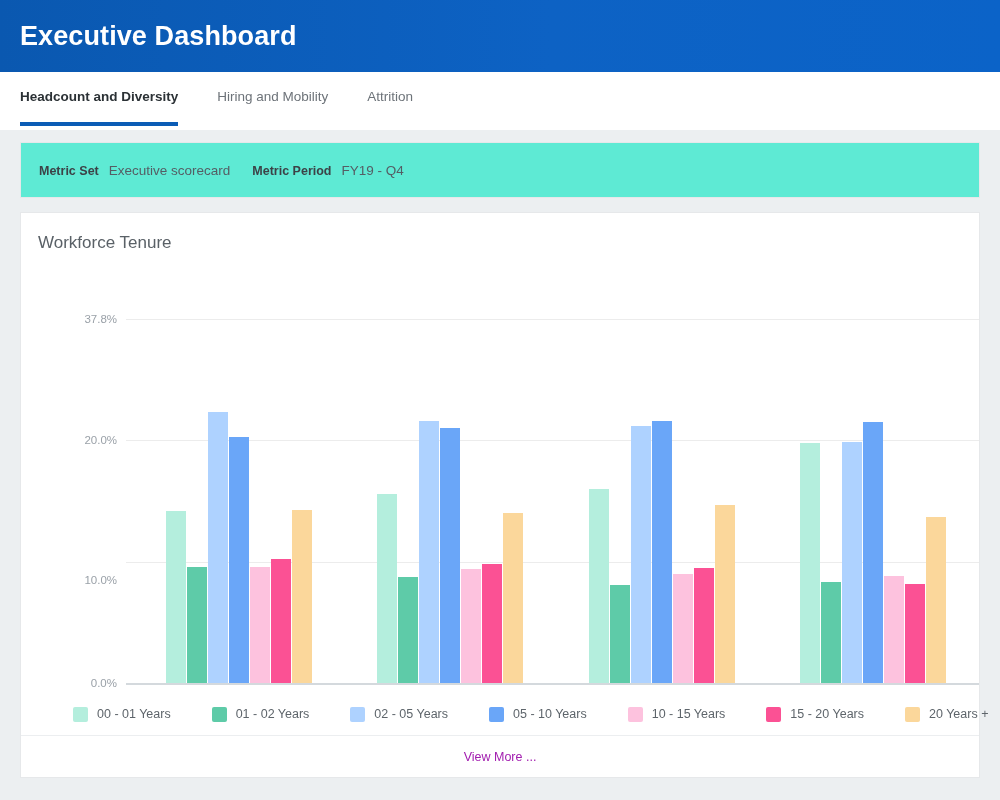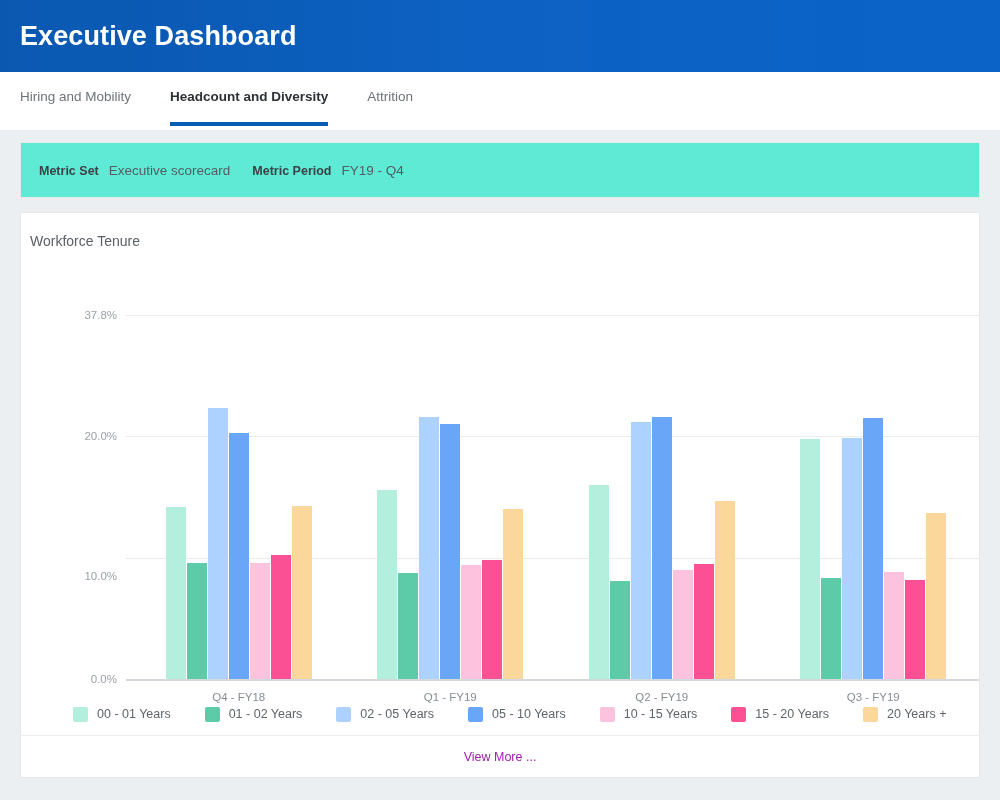--- a/index.html
+++ b/index.html
@@ -72,22 +72,22 @@
 
   
   .chart-card {
     margin: 14px 20px 0 20px;
     background: #ffffff;
     border: 1px solid #e6e8ea;
     height: 566px;
     display: flex; flex-direction: column;
   }
   .chart-title {
-    font-size: 14px; color: #5a6167;
-    padding: 20px 0 0 9px;
+    font-size: 17px; color: #5a6167;
+    padding: 20px 0 0 17px;
   }
 
   .plot-wrap { position: relative; flex: 1 1 auto; }
 
   
   .grid-line {
     position: absolute; left: 105px; right: 0; height: 1px;
     background: #ececec;
   }
   .grid-line.base { background: #d4d9dd; height: 2px; }
@@ -116,21 +116,21 @@
   .x-labels > div {
     flex: 1 1 0; text-align: center;
     font-size: 11.5px; color: #868d94;
   }
 
   
   .legend {
     display: flex; align-items: center;
     padding: 0 0 0 52px;
     height: 42px;
-    gap: 8px;
+    gap: 15px;
   }
   .legend-item {
     display: flex; align-items: center;
     margin-right: 26px;
     cursor: pointer;
   }
   .legend-swatch {
     width: 15px; height: 15px; border-radius: 2px; margin-right: 9px;
   }
   .legend-text { font-size: 12.5px; color: #5e656b; white-space: nowrap; }
@@ -145,25 +145,25 @@
   }
 </style>
 </head>
 <body>
 
 <div class="app-header">
   <div class="app-title">Executive Dashboard</div>
 </div>
 
 <div class="tabbar" id="tabbar">
+    <div class="tab active">
+      <span>Headcount and Diversity</span>
+    </div>
     <div class="tab">
       <span>Hiring and Mobility</span>
-    </div>
-    <div class="tab active">
-      <span>Headcount and Diversity</span>
     </div>
     <div class="tab">
       <span>Attrition</span>
     </div>
   </div>
 <div class="tabbar-spacer"></div>
 
 <div class="filter-card" id="filterbar">
     <div class="filter-group">
       <span class="filter-label">Metric Set</span>
@@ -223,26 +223,20 @@
           <div class="group">
             <div class="bar" title="00 - 01 Years · Q3 - FY19 · 19.8%" style="height: 240.24px; background: rgb(180, 238, 221);"></div>
             <div class="bar" title="01 - 02 Years · Q3 - FY19 · 8.3%" style="height: 100.707px; background: rgb(94, 203, 168);"></div>
             <div class="bar" title="02 - 05 Years · Q3 - FY19 · 19.9%" style="height: 241.453px; background: rgb(174, 210, 255);"></div>
             <div class="bar" title="05 - 10 Years · Q3 - FY19 · 21.5%" style="height: 260.867px; background: rgb(106, 166, 248);"></div>
             <div class="bar" title="10 - 15 Years · Q3 - FY19 · 8.8%" style="height: 106.773px; background: rgb(253, 194, 222);"></div>
             <div class="bar" title="15 - 20 Years · Q3 - FY19 · 8.2%" style="height: 99.4933px; background: rgb(251, 81, 148);"></div>
             <div class="bar" title="20 Years + · Q3 - FY19 · 13.7%" style="height: 166.227px; background: rgb(251, 215, 155);"></div>
           </div>
         </div>
-      <div class="x-labels" id="xlabels" style="top: 442px;">
-          <div>Q4 - FY18</div>
-          <div>Q1 - FY19</div>
-          <div>Q2 - FY19</div>
-          <div>Q3 - FY19</div>
-        </div>
     </div>
   </div>
 
   <div class="legend" id="legend">
       <div class="legend-item">
         <span class="legend-swatch" style="background: rgb(180, 238, 221);"></span>
         <span class="legend-text">00 - 01 Years</span>
       </div>
       <div class="legend-item">
         <span class="legend-swatch" style="background: rgb(94, 203, 168);"></span>

